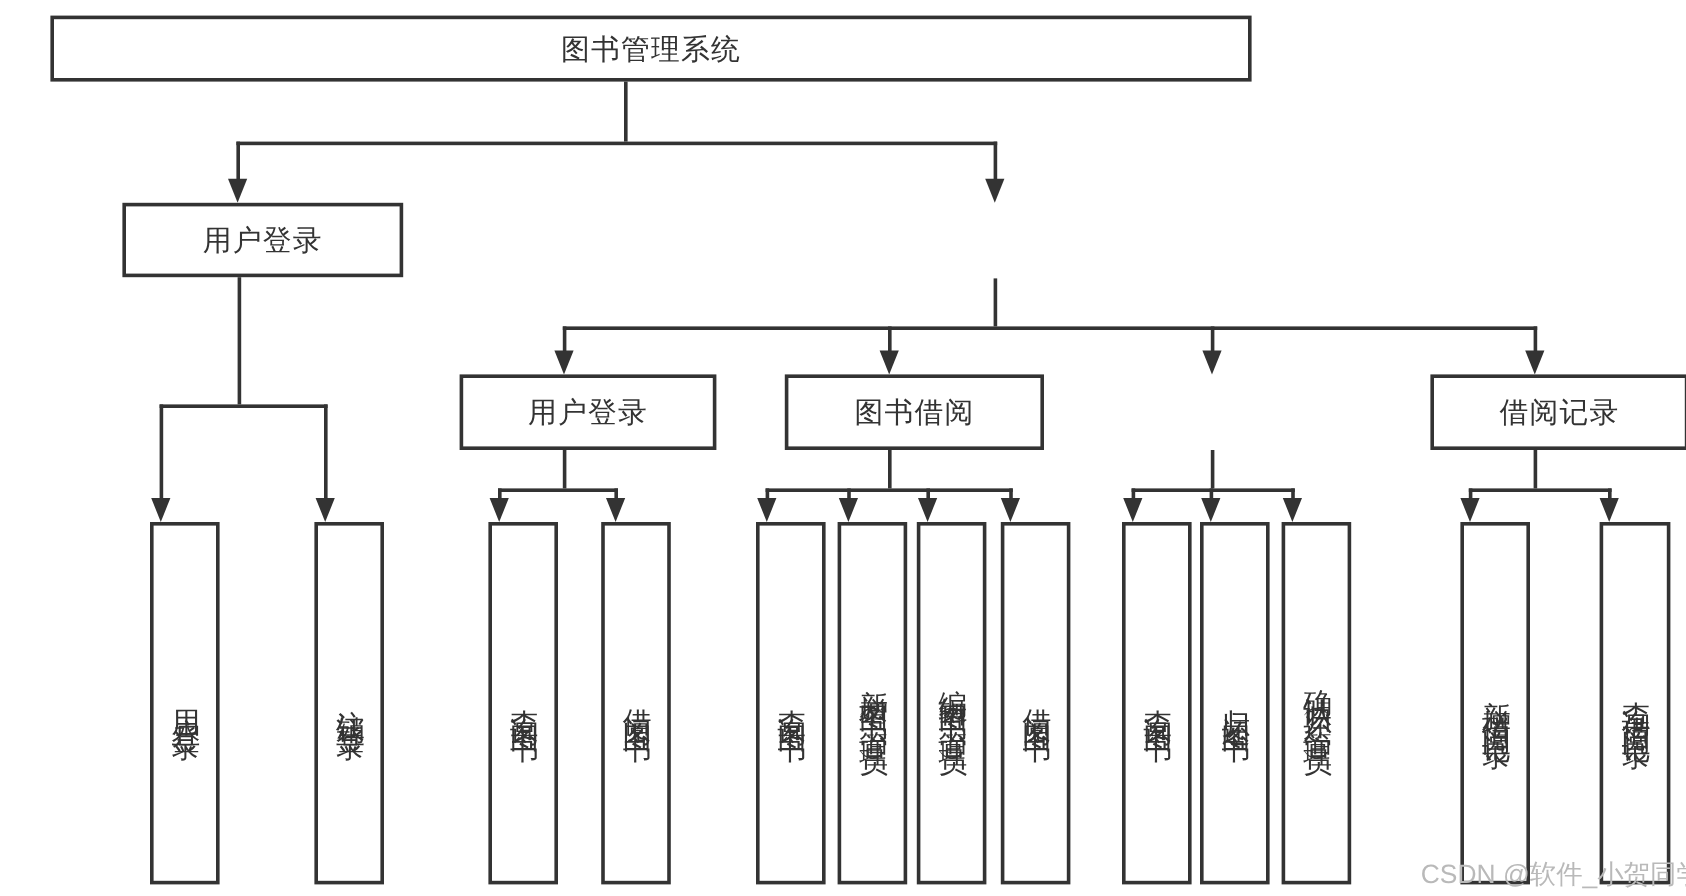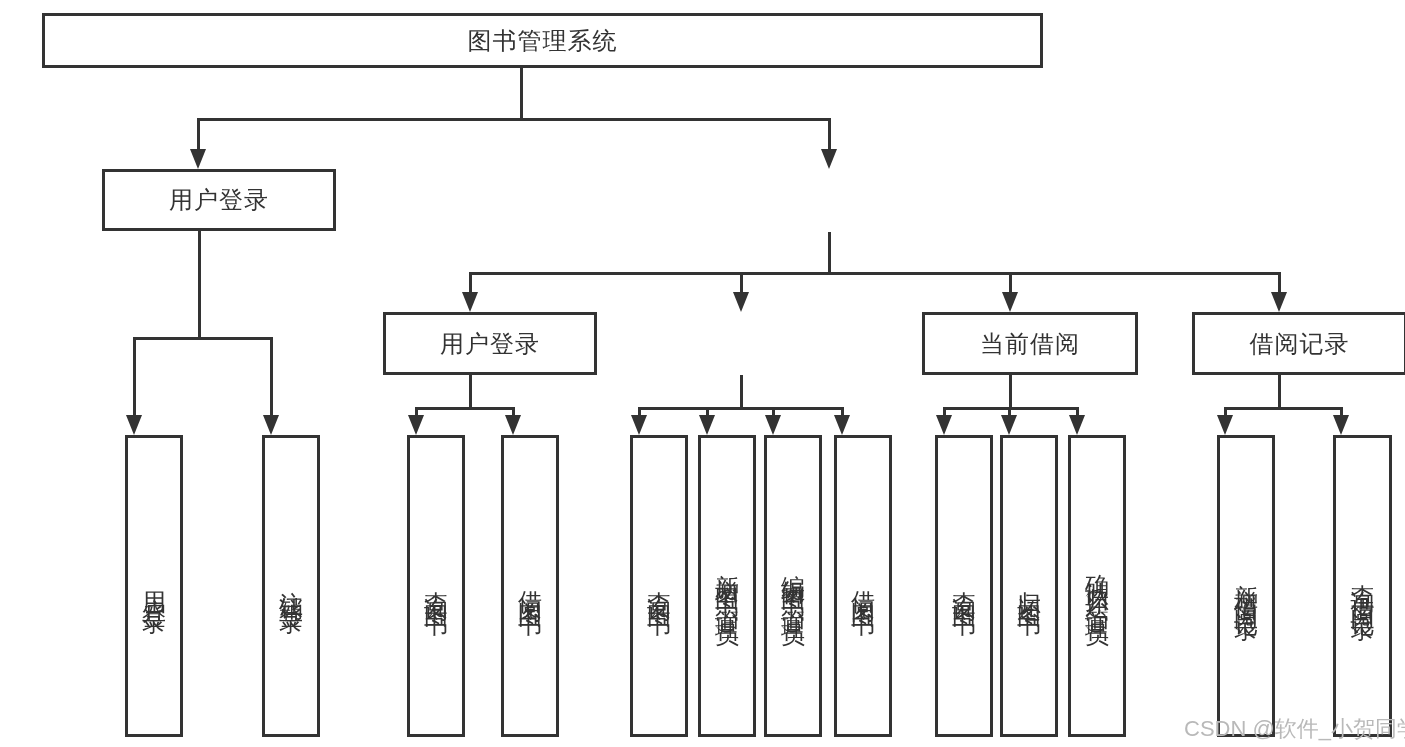--- a/index.html
+++ b/index.html
@@ -75,22 +75,22 @@
   <div class="vline" style="left:740px;top:272px;width:3px;height:22px;"></div>
   <div class="arrow" style="left:733px;top:292px;"></div>
   <div class="vline" style="left:1009px;top:272px;width:3px;height:22px;"></div>
   <div class="arrow" style="left:1002px;top:292px;"></div>
   <div class="vline" style="left:1278px;top:272px;width:3px;height:22px;"></div>
   <div class="arrow" style="left:1271px;top:292px;"></div>
 
   <div class="box h" style="left:363px;top:312px;width:214px;height:63px;">
     <span>用户登录</span>
   </div>
-  <div class="box h" style="left:902px;top:312px;width:216px;height:63px;">
-    <span>当前借阅</span>
+  <div class="box h" style="left:634px;top:312px;width:216px;height:63px;">
+    <span>图书借阅</span>
   </div>
   <div class="box h" style="left:1172px;top:312px;width:215px;height:63px;">
     <span>借阅记录</span>
   </div>
 
   <div class="vline" style="left:469px;top:375px;width:3px;height:32px;"></div>
   <div class="hline" style="left:415px;top:407px;width:100px;height:3px;"></div>
   <div class="vline" style="left:415px;top:407px;width:3px;height:10px;"></div>
   <div class="arrow" style="left:408px;top:415px;"></div>
   <div class="vline" style="left:512px;top:407px;width:3px;height:10px;"></div>

